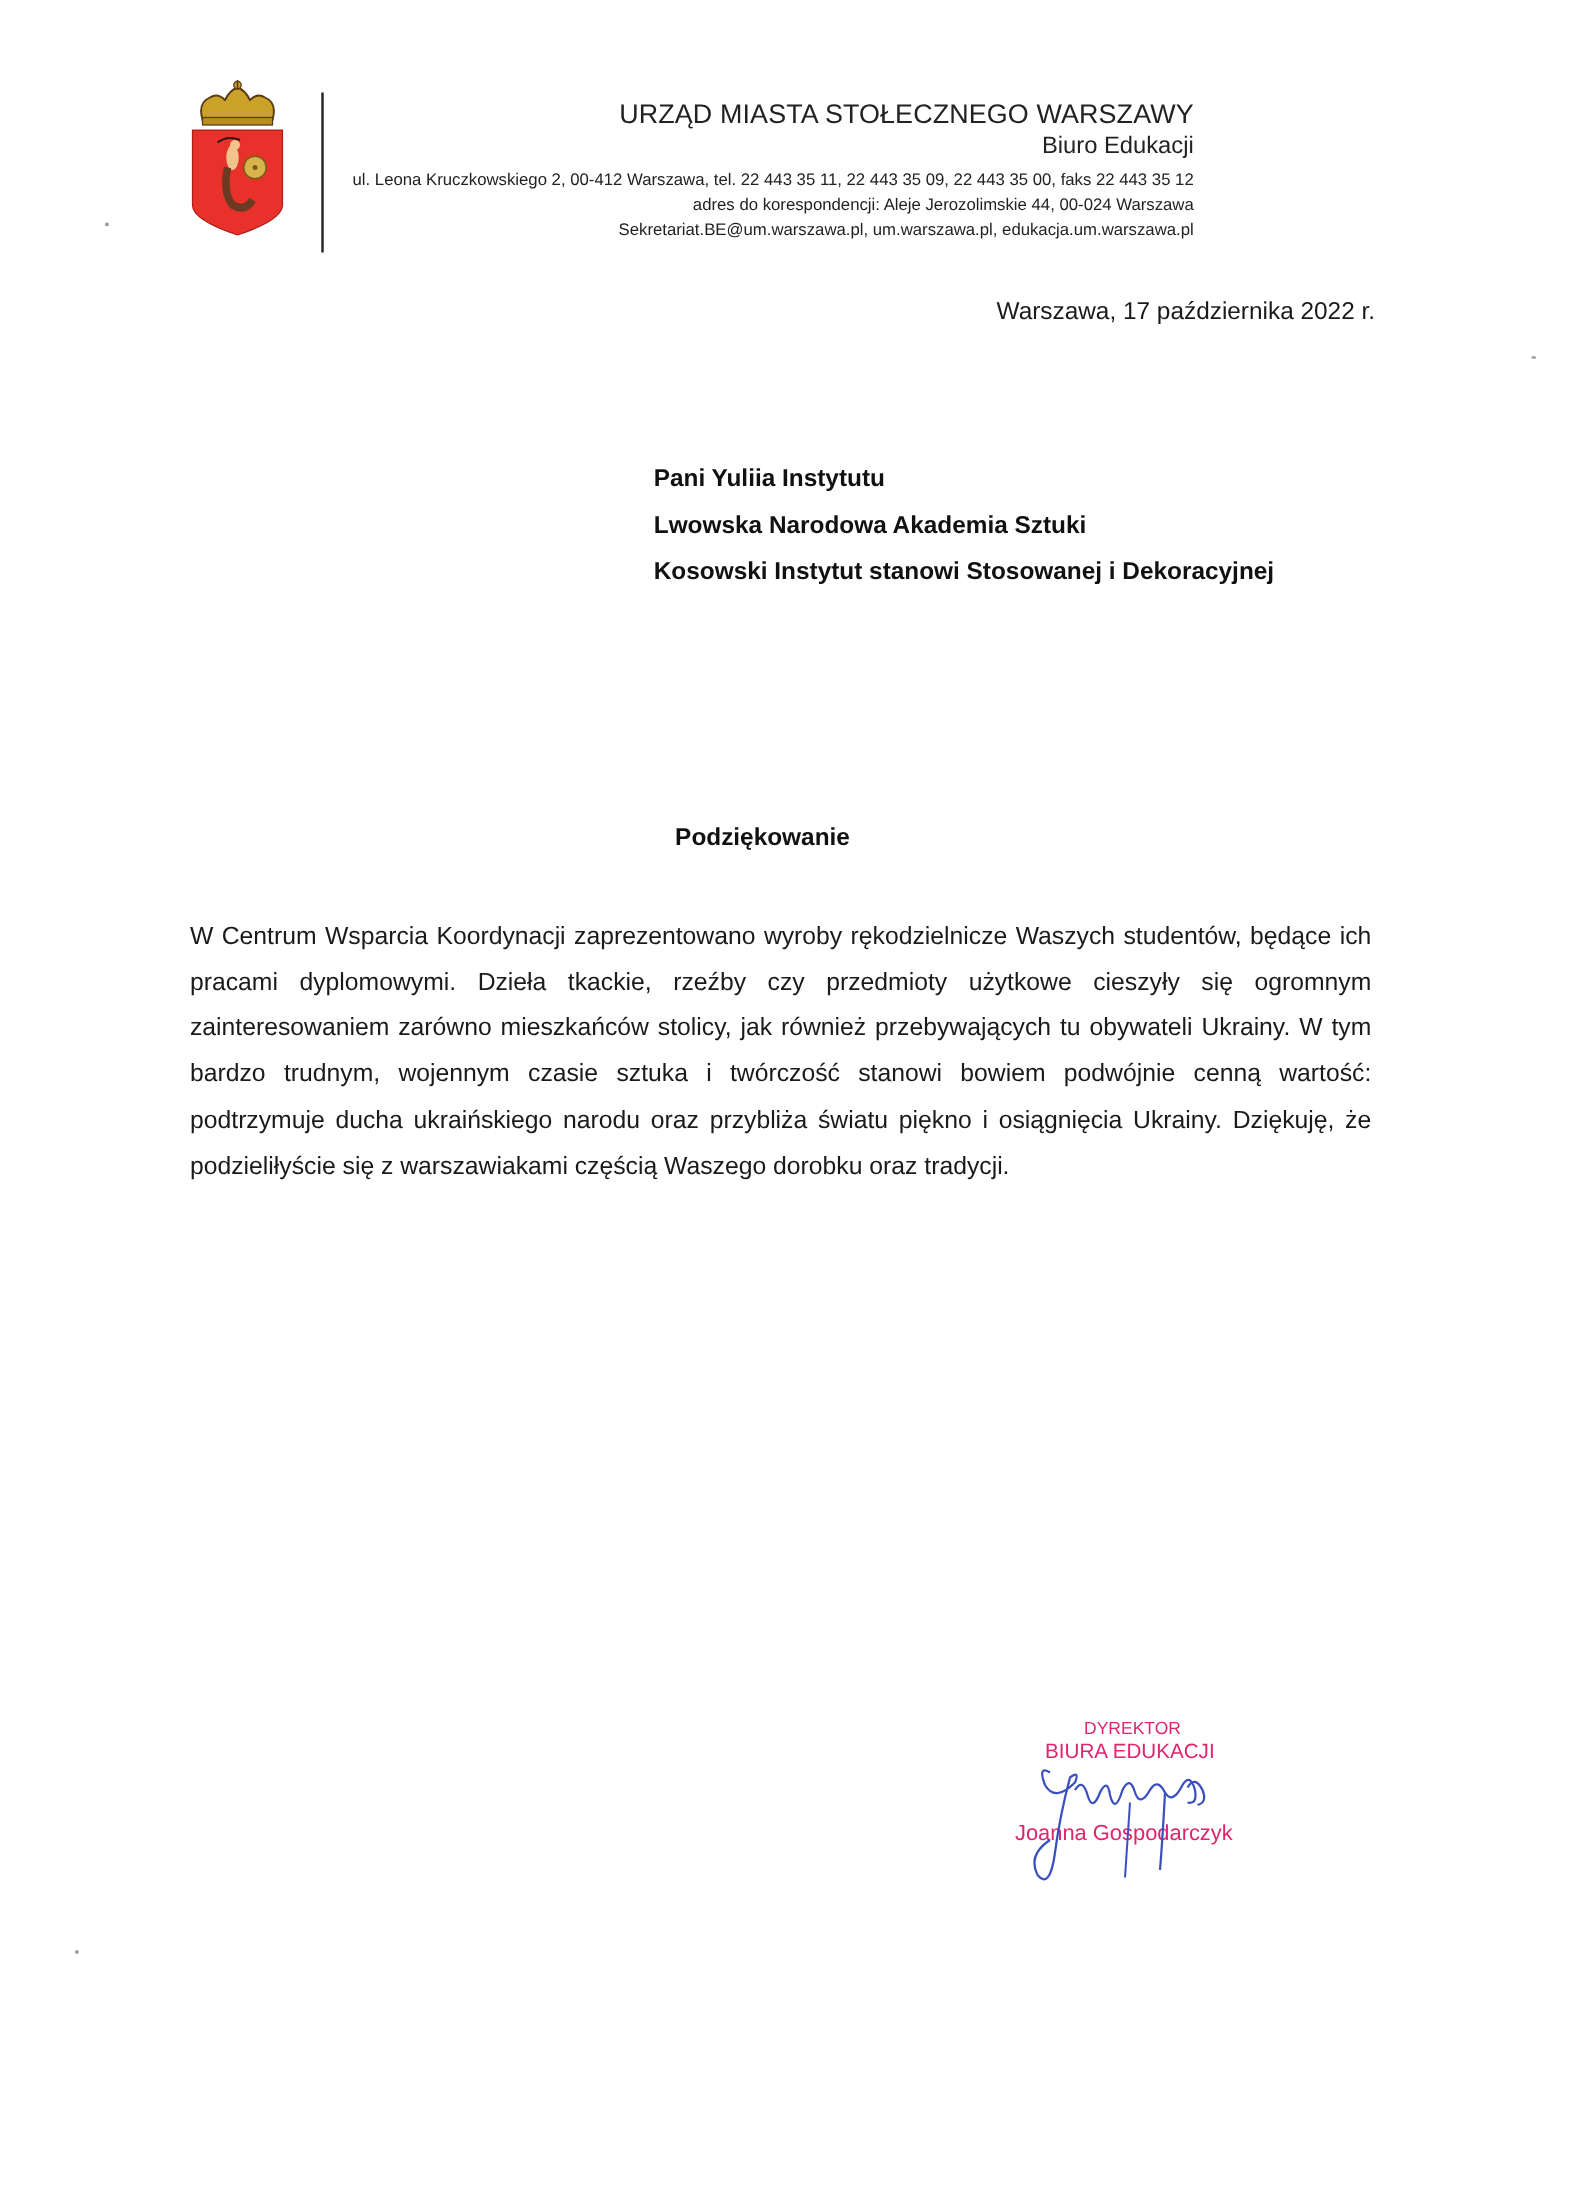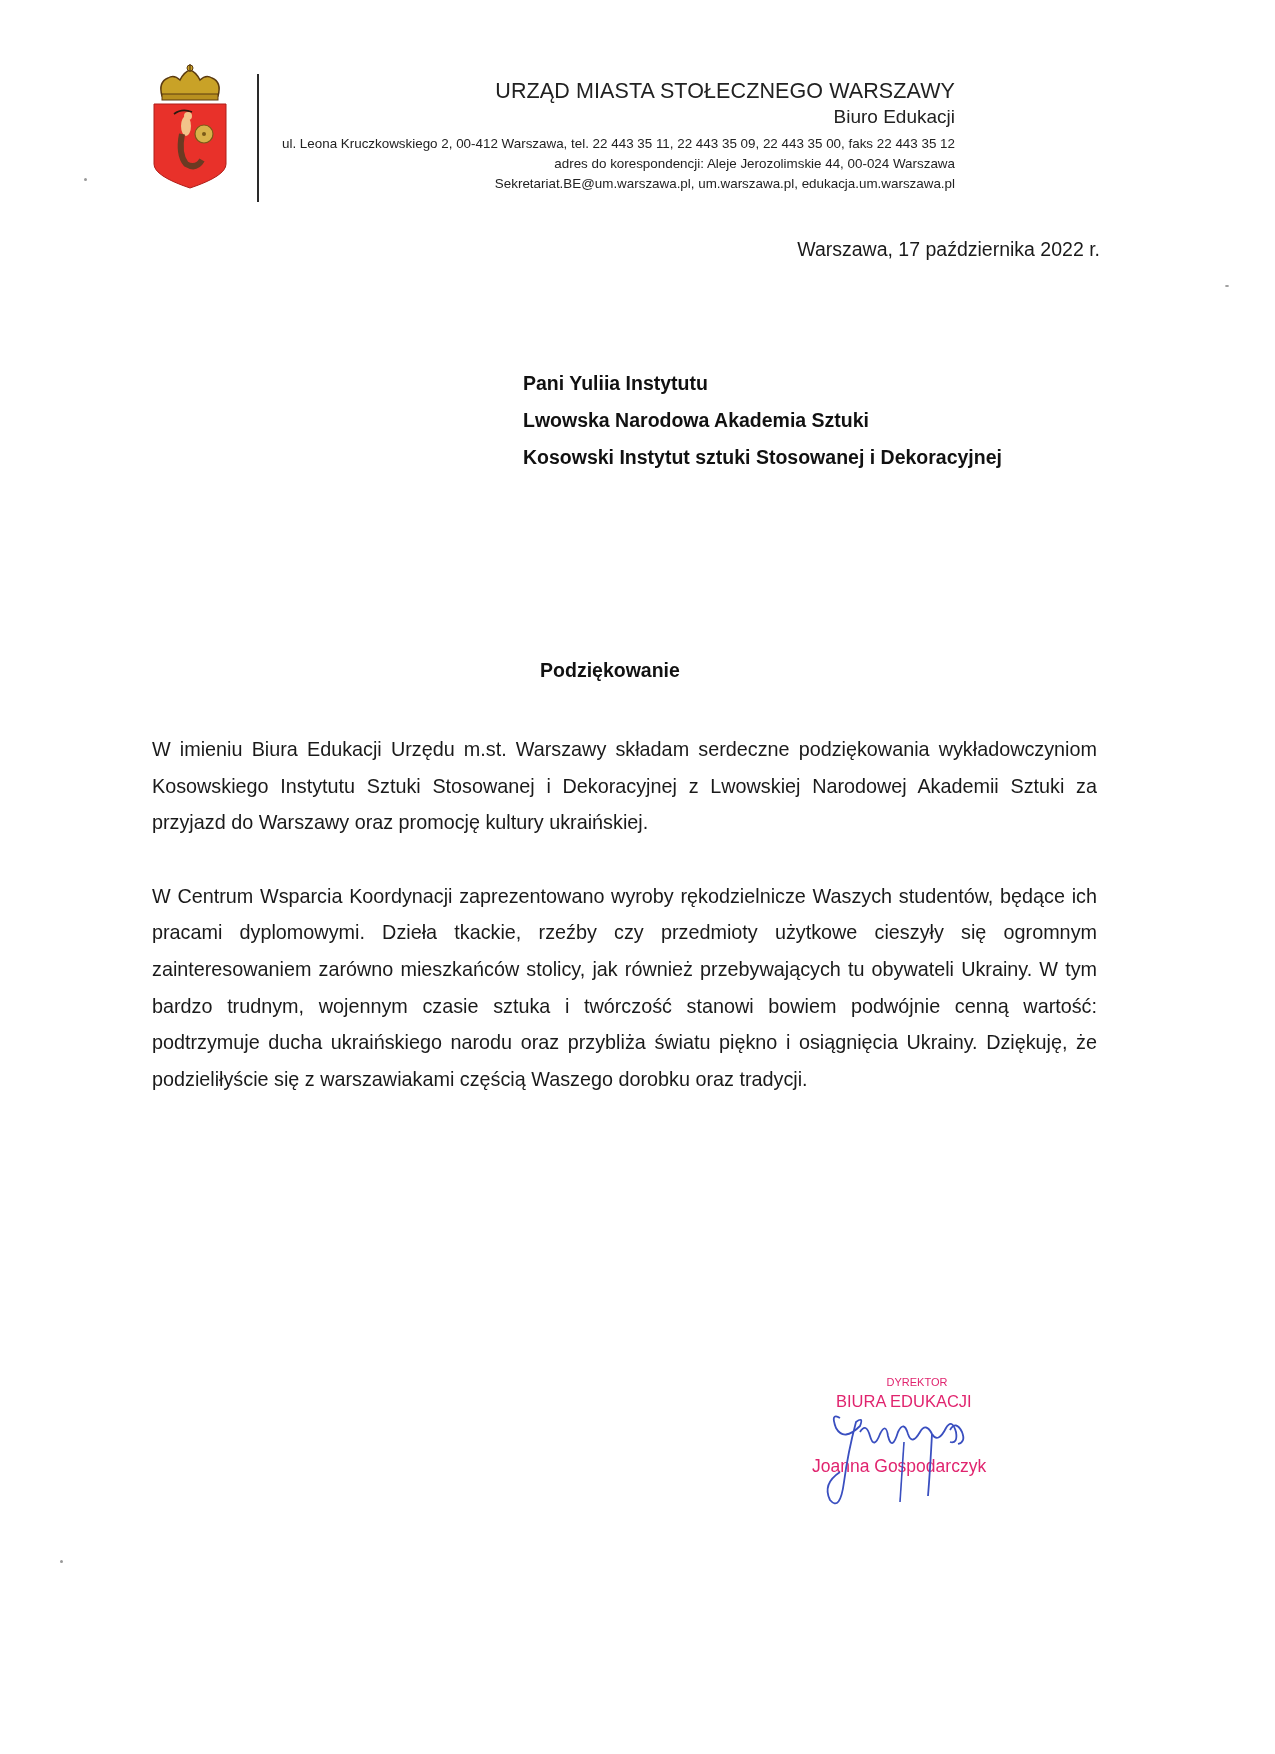--- a/index.html
+++ b/index.html
@@ -13,21 +13,21 @@
   .head { position: absolute; left: 282px; top: 78px; text-align: right; }
   .org { font-size: 21.5px; letter-spacing: 0.1px; color: #222; white-space: nowrap; line-height: 26px; }
   .dept { font-size: 19px; color: #222; line-height: 26px; margin-bottom: 4px; }
   .addr { font-size: 13.4px; color: #222; line-height: 20px; white-space: nowrap; }
   .date { position: absolute; right: 175px; top: 238px; font-size: 19.5px; color: #1a1a1a; white-space: nowrap; }
   .recipient { position: absolute; left: 523px; top: 365px; font-weight: bold; font-size: 19.5px; line-height: 37px; color: #111; }
   .title { position: absolute; left: 0; width: 1220px; top: 659px; text-align: center; font-weight: bold; font-size: 19.5px; color: #111; }
   .body { position: absolute; left: 152px; width: 945px; top: 731px; font-size: 19.8px; line-height: 36.7px; text-align: justify; color: #1a1a1a; }
   .body p { margin: 0 0 36.5px 0; }
   .sig { position: absolute; left: 800px; top: 1372px; width: 230px; height: 160px; }
-  .stamp-title { position: absolute; left: 62px; top: 0; font-size: 11px; color: #e0246e; line-height: 20px; text-align: center; width: 110px; }
+  .stamp-title { position: absolute; left: 51px; top: 0; font-size: 14px; color: #e0246e; line-height: 20px; text-align: center; width: 110px; }
   .stamp-title2 { position: absolute; left: 36px; top: 20px; font-size: 16.5px; color: #e0246e; white-space: nowrap; }
   .stamp-name { position: absolute; left: 12px; top: 84px; font-size: 17.5px; color: #e0246e; white-space: nowrap; }
   .signature-svg { position: absolute; left: 0; top: 0; width: 230px; height: 160px; }
   .speck { position: absolute; background: #999; border-radius: 50%; }
 </style>
 </head>
 <body>
 
 <svg class="crest" viewBox="0 0 76 126">
 
@@ -56,27 +56,26 @@
   <div class="addr">ul. Leona Kruczkowskiego 2, 00-412 Warszawa, tel. 22 443 35 11, 22 443 35 09, 22 443 35 00, faks 22 443 35 12</div>
   <div class="addr">adres do korespondencji: Aleje Jerozolimskie 44, 00-024 Warszawa</div>
   <div class="addr">Sekretariat.BE@um.warszawa.pl, um.warszawa.pl, edukacja.um.warszawa.pl</div>
 </div>
 
 <div class="date">Warszawa,  17 października 2022 r.</div>
 
 <div class="recipient">
   <div>Pani Yuliia Instytutu</div>
   <div>Lwowska Narodowa Akademia Sztuki</div>
-  <div>Kosowski Instytut sztuki Stosowanej i Dekoracyjnej</div>
+  <div>Kosowski Instytut stanowi Stosowanej i Dekoracyjnej</div>
 </div>
 
 <div class="title">Podziękowanie</div>
 
 <div class="body">
-  <p>W imieniu Biura Edukacji Urzędu m.st. Warszawy składam serdeczne podziękowania wykładowczyniom Kosowskiego Instytutu Sztuki Stosowanej i Dekoracyjnej z Lwowskiej Narodowej Akademii Sztuki za przyjazd do Warszawy oraz promocję kultury ukraińskiej.</p>
   <p>W Centrum Wsparcia Koordynacji zaprezentowano wyroby rękodzielnicze Waszych studentów, będące ich pracami dyplomowymi. Dzieła tkackie, rzeźby czy przedmioty użytkowe cieszyły się ogromnym zainteresowaniem zarówno mieszkańców stolicy, jak również przebywających tu obywateli Ukrainy. W tym bardzo trudnym, wojennym czasie sztuka i twórczość stanowi bowiem podwójnie cenną wartość: podtrzymuje ducha ukraińskiego narodu oraz przybliża światu piękno i osiągnięcia Ukrainy. Dziękuję, że podzieliłyście się z warszawiakami częścią Waszego dorobku oraz tradycji.</p>
 </div>
 
 <div class="sig">
   <div class="stamp-title">DYREKTOR</div>
   <div class="stamp-title2">BIURA EDUKACJI</div>
   <div class="stamp-name">Joanna Gospodarczyk</div>
   <svg class="signature-svg" viewBox="0 0 230 160">
     <path d="M40 46 Q30 40 36 56 Q44 70 60 54 Q64 44 56 50 Q48 80 44 110 Q40 140 30 128 Q22 112 40 100" stroke="#3a4fc0" stroke-width="1.8" fill="none"></path>
     <path d="M60 60 Q66 50 70 64 Q74 78 80 62 Q86 50 88 64 Q92 80 98 60 Q104 48 108 62 Q112 74 120 60 Q126 50 132 62 Q138 72 146 56 Q152 46 156 60 Q158 72 150 70" stroke="#3a4fc0" stroke-width="1.8" fill="none"></path>

